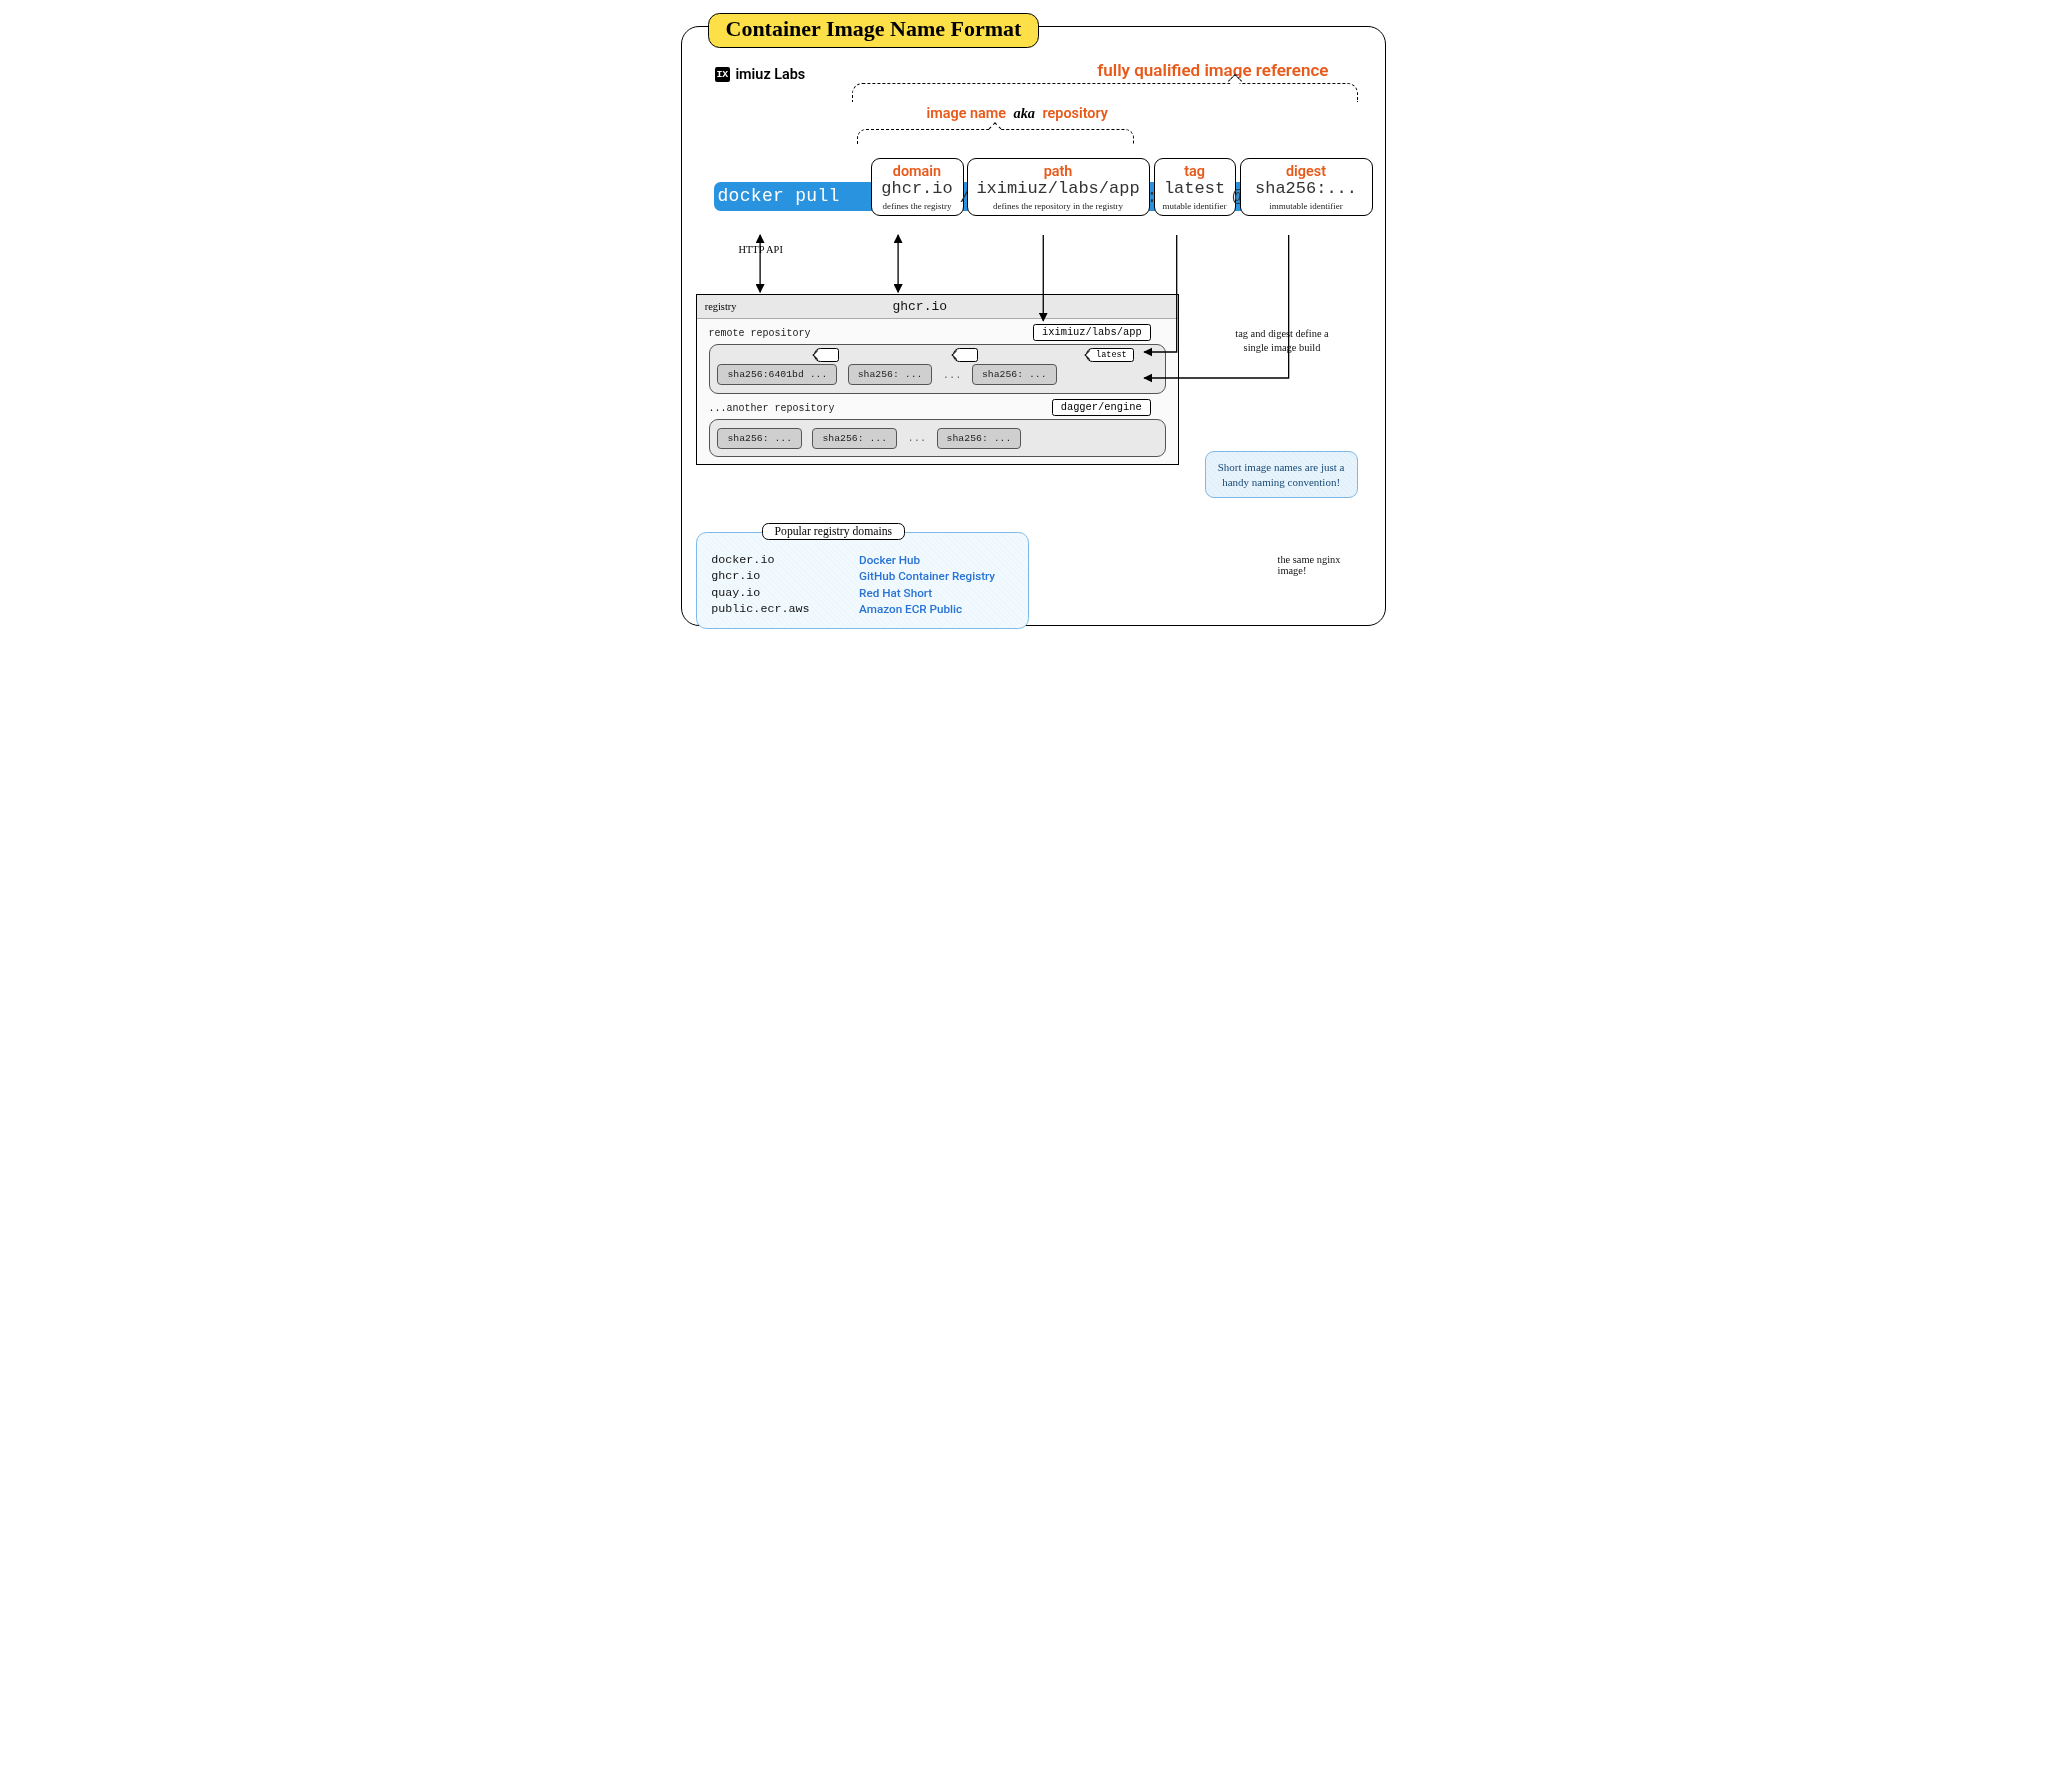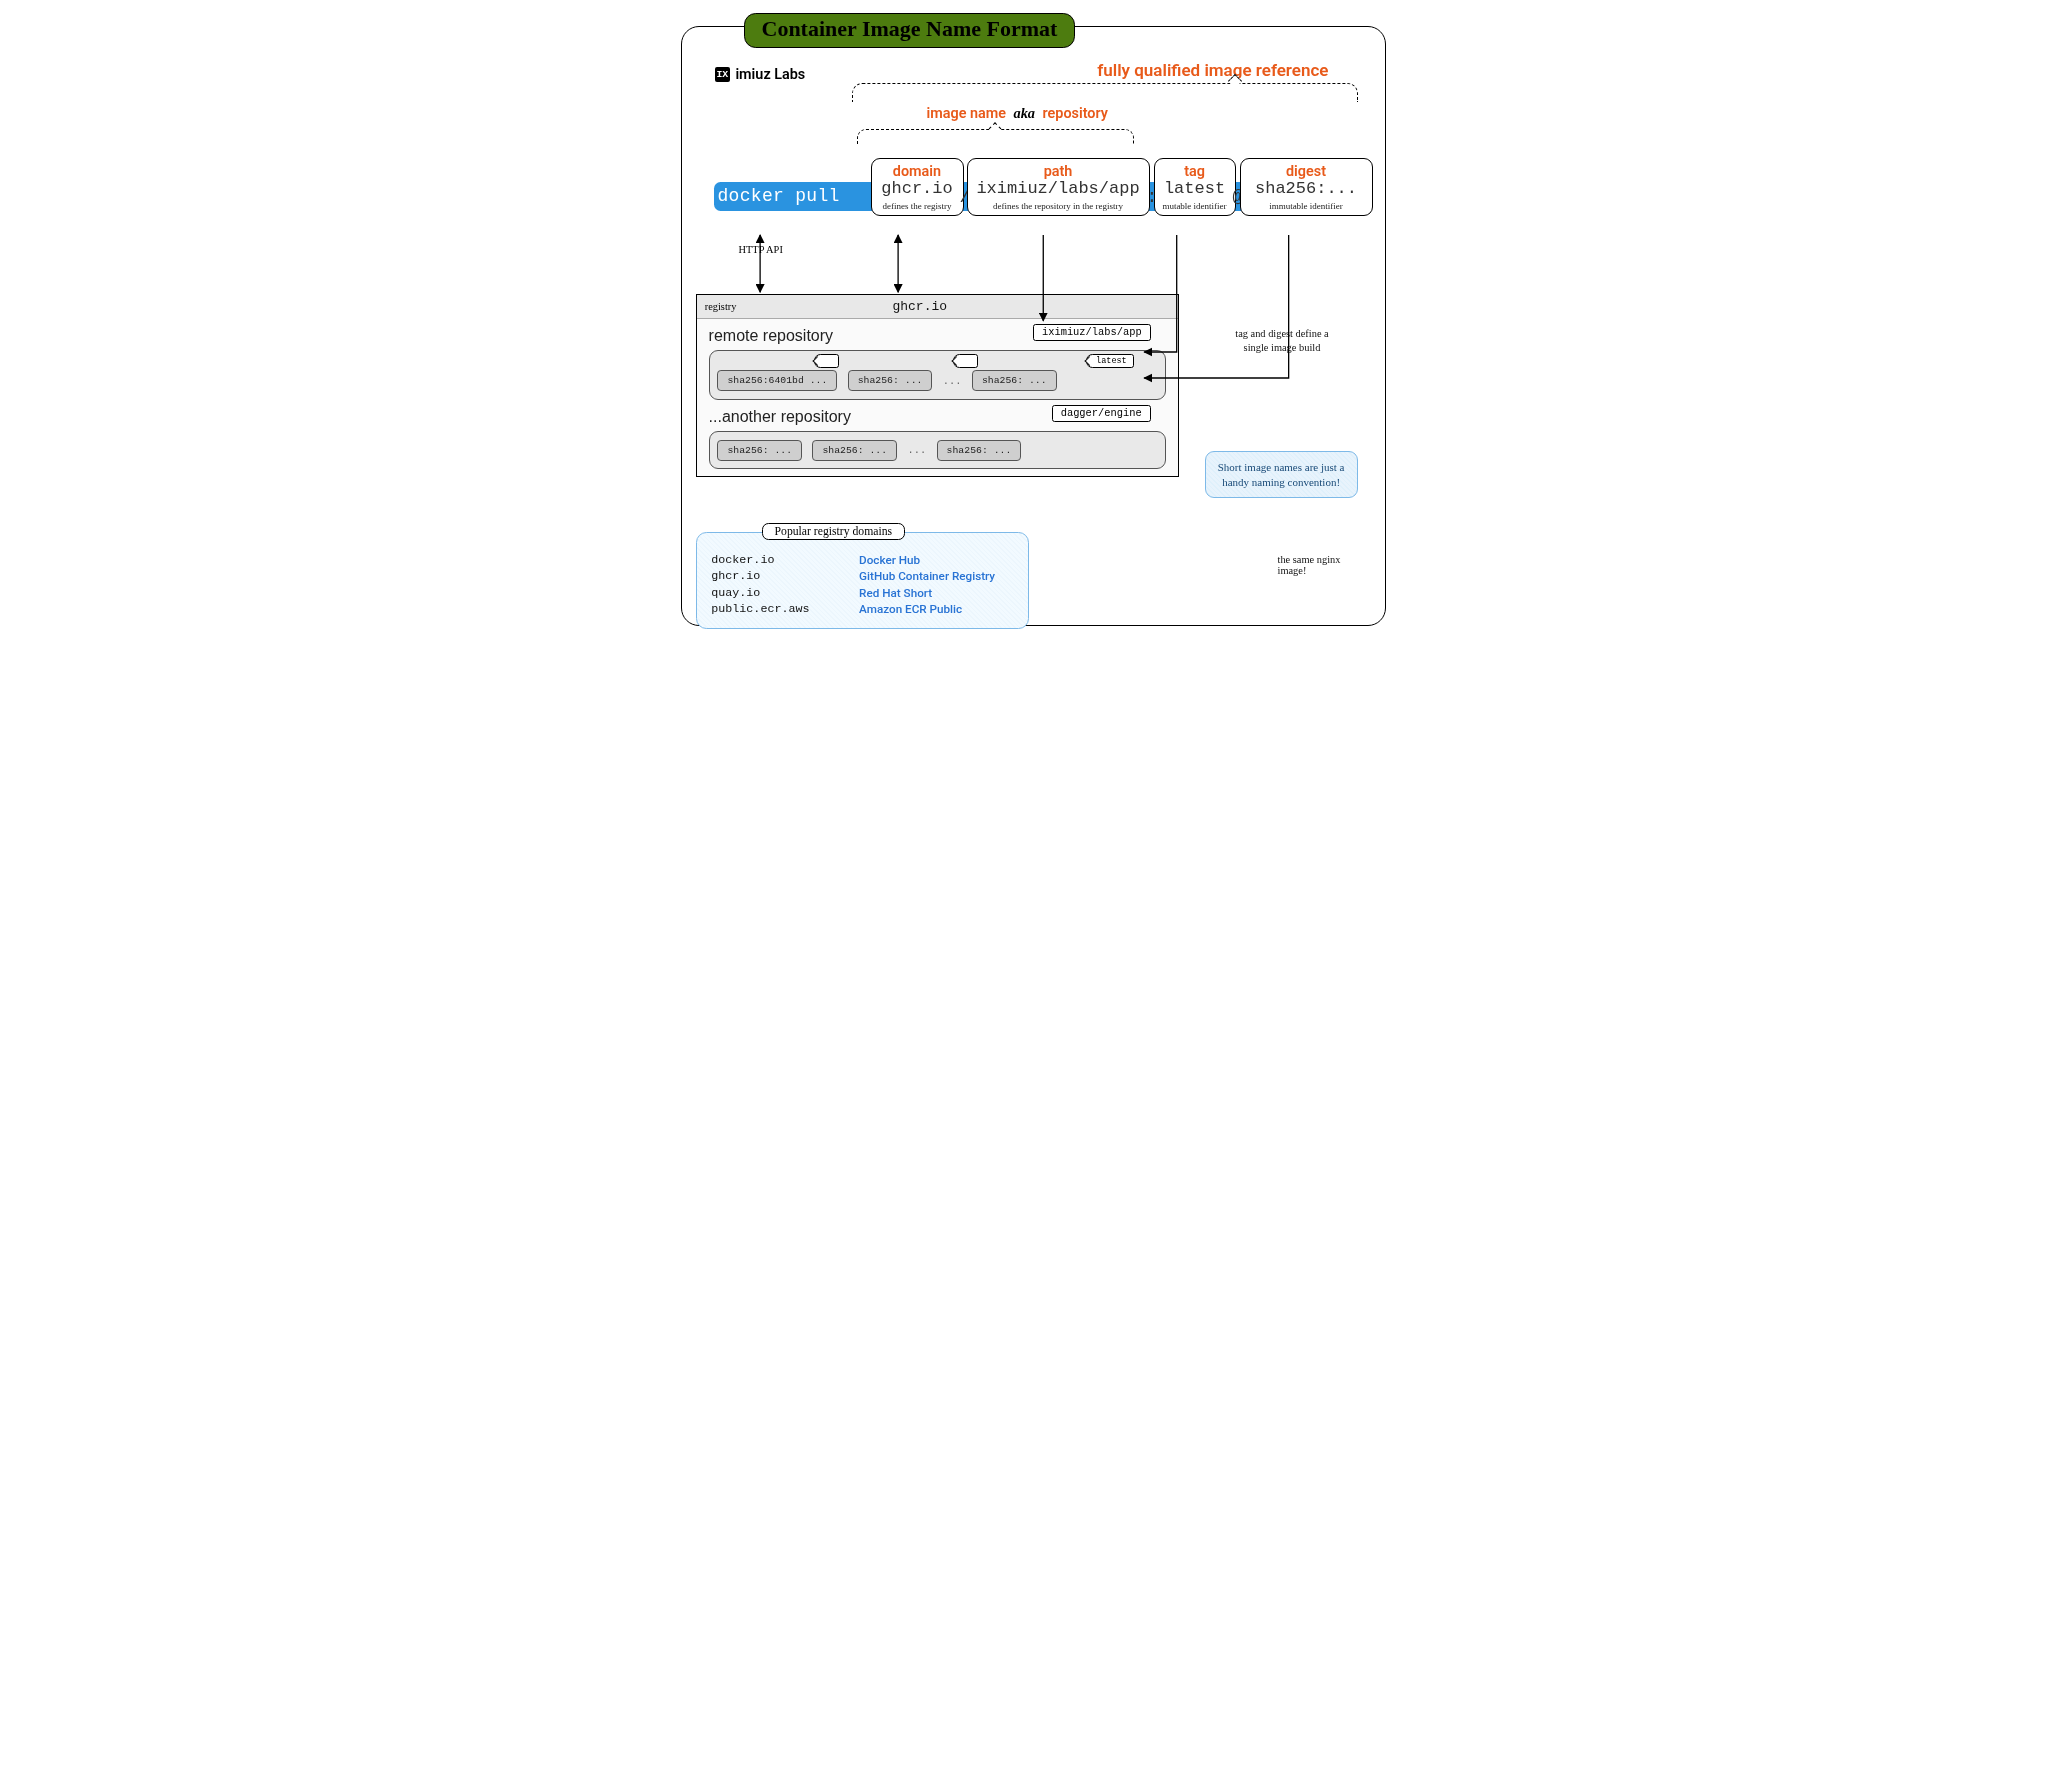--- a/index.html
+++ b/index.html
@@ -25,28 +25,27 @@
     position:relative;
     width:705px;
     border:1.6px solid #000;
     border-radius:18px;
     padding:46px 18px 18px 18px;
     box-sizing:border-box;
   }
   .title-pill{
     position:absolute;
     top:-14.4px; left:26px;
-    background:#4d7c0f;
+    background:#fde047;
     border:1.6px solid #000;
     border-radius:11.7px;
     padding:2.6px 17px 5.2px 17px;
     font-family:var(--hand);
     font-size:22px;
     font-weight:600;
-    margin-left:36px;
   }
   .brand{
     position:absolute;
     top:39px; left:33px;
     font-family:var(--sans);
     font-size:14.4px;
     font-weight:600;
     display:flex;align-items:center;gap:5.2px;text-align:center;
   }
   .brand .logo{
@@ -160,21 +159,21 @@
   }
   .registry .hdr .domain{
     font-family:var(--mono); font-size:13px; color:#111;
     margin-left:26px;
   }
   .repo{
     margin:7.8px 11.7px 6.5px 11.7px;
     position:relative;
   }
   .repo .repo-label{
-    font-family:Liberation Sans, sans-serif; font-size:16px; color:#222;
+    font-family:Liberation Mono, monospace; font-size:10px; color:#222;
     display:inline-block; margin-bottom:0;
   }
   .repo .repo-name-pill{
     position:absolute; right:15.7px; top:-2.6px;
     background:#fff; border:1px solid #000; border-radius:2.6px;
     padding:1.3px 7.8px; font-family:var(--mono); font-size:10.4px;
   }
   .repo .repo-body{
     margin-top:5.2px;
     background:#e9e9e9;

